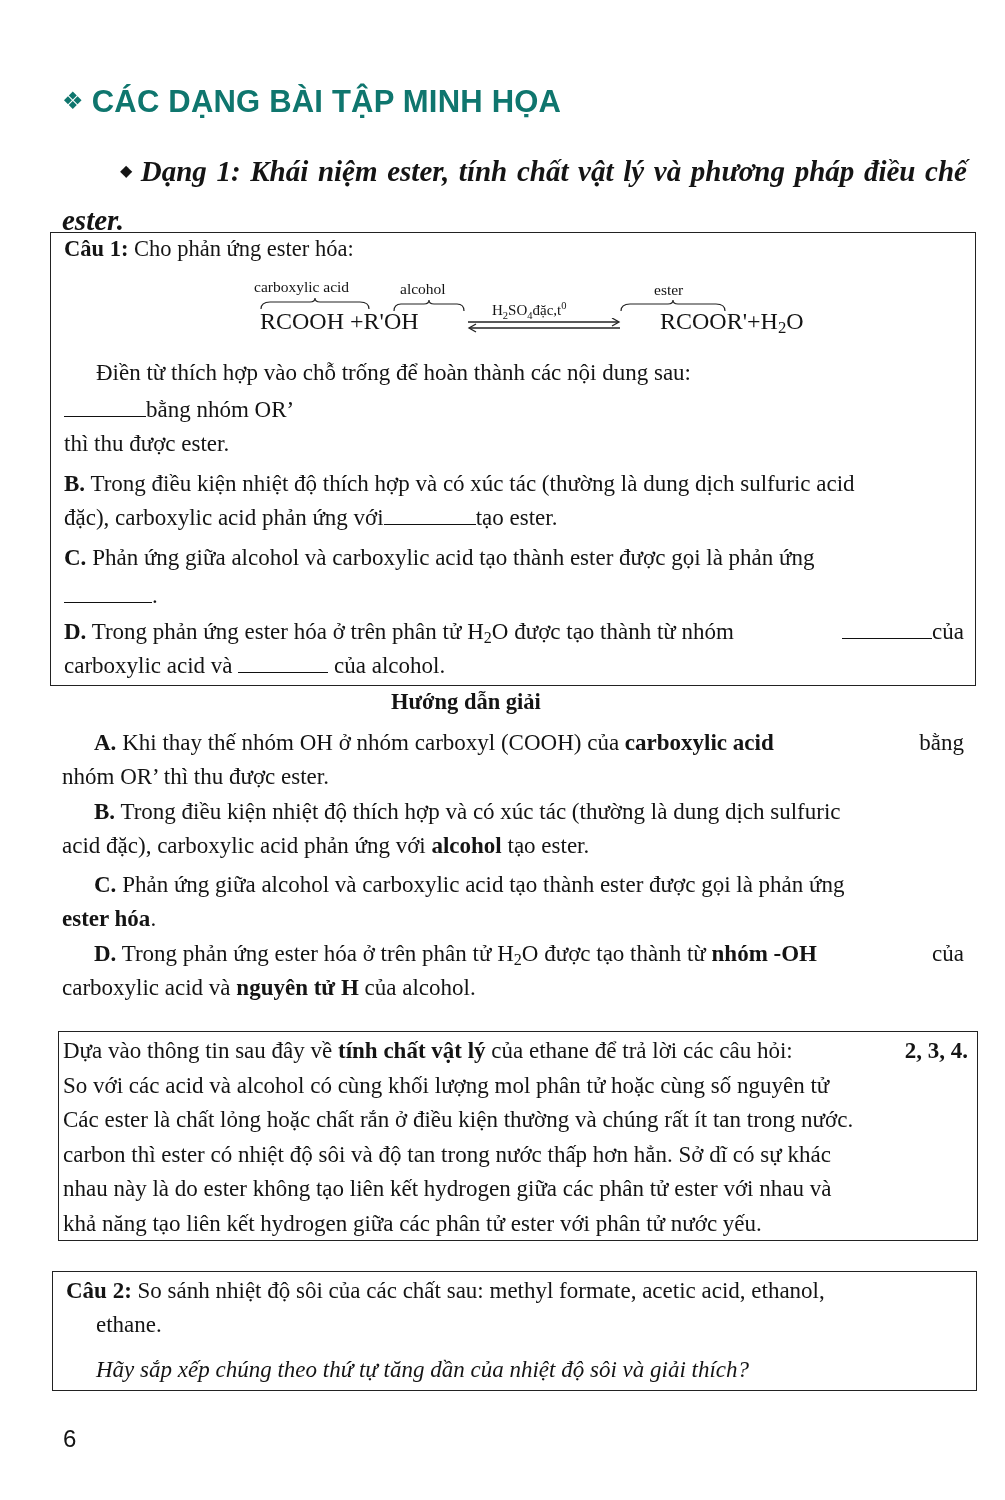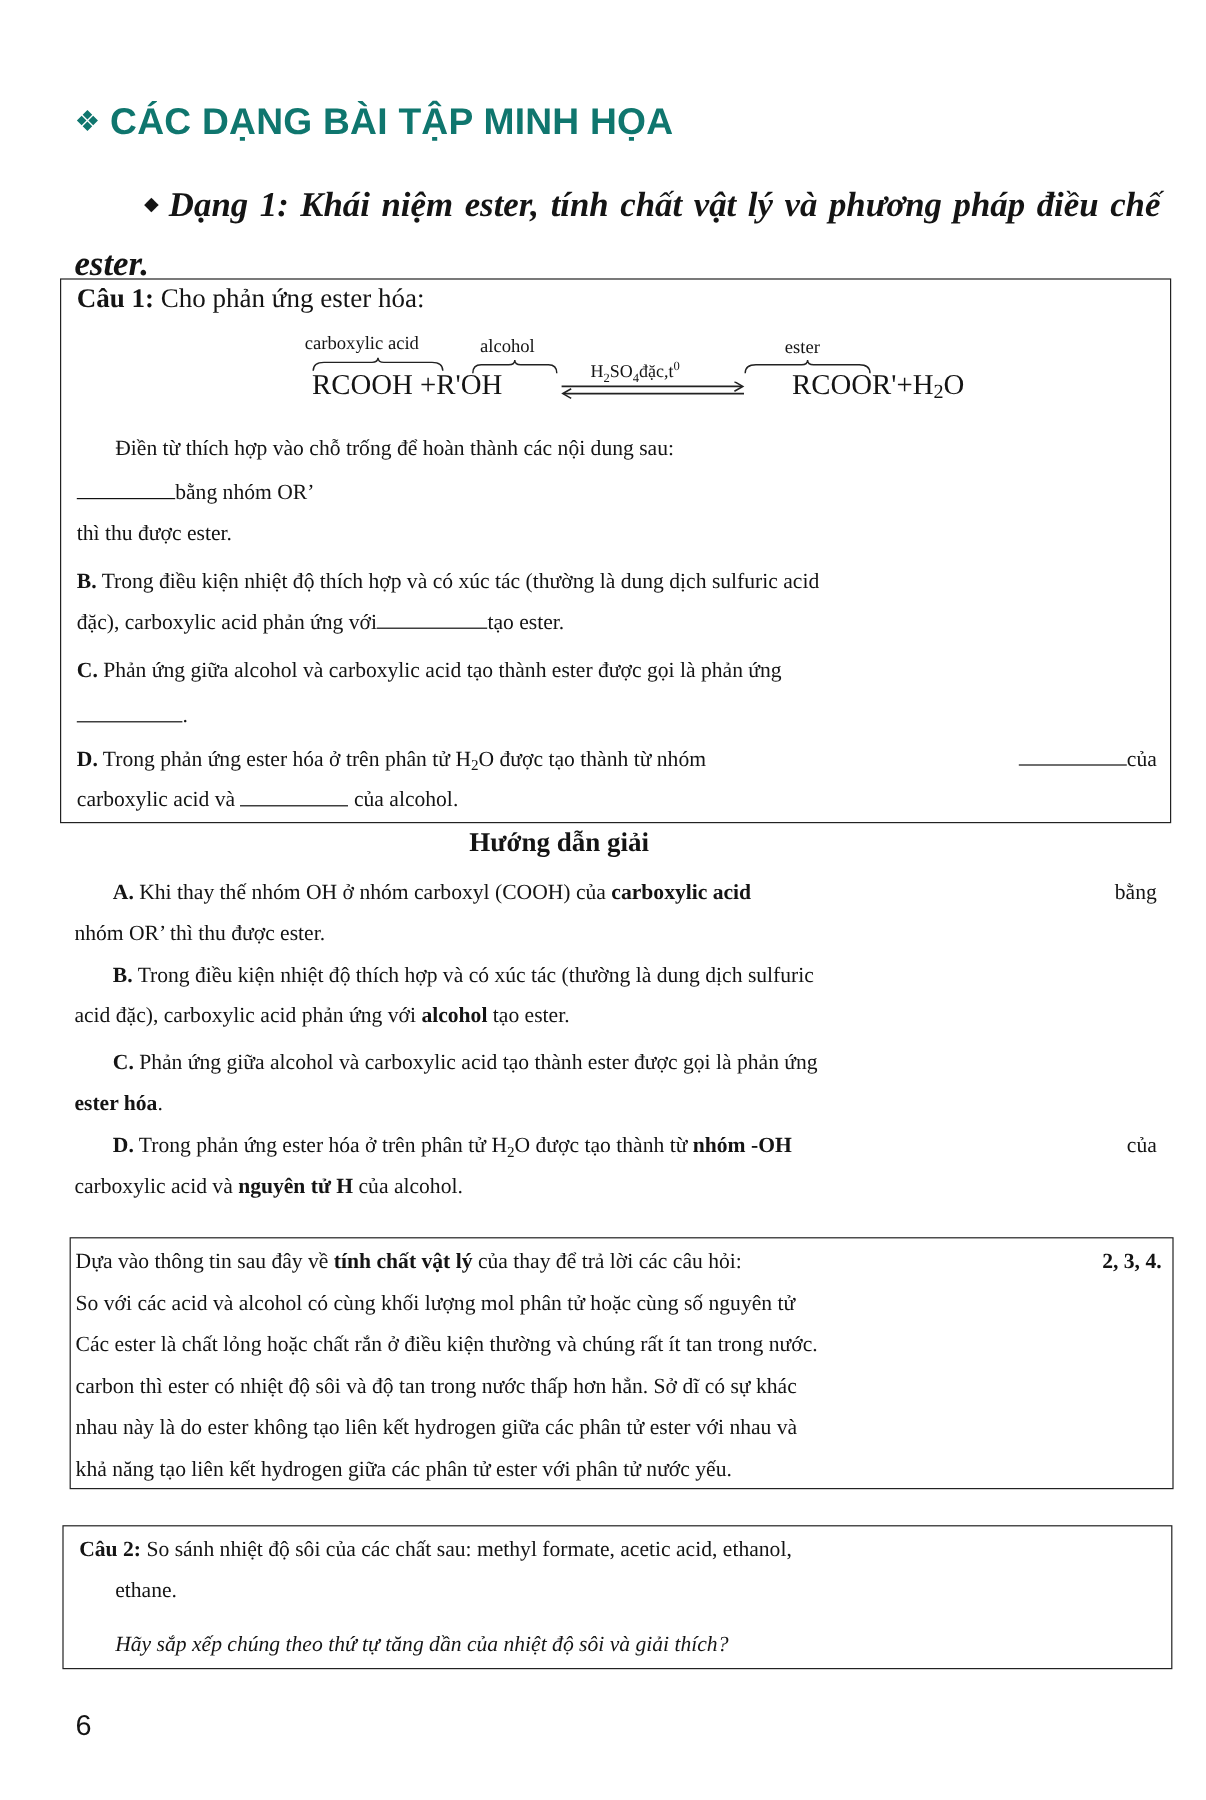--- a/index.html
+++ b/index.html
@@ -14,21 +14,21 @@
     font-weight: bold; font-size: 31px; letter-spacing: 0.2px; color: #0f766e;
   }
   .section-title .diamond { font-size: 24px; margin-right: 8px; position: relative; top: -3px; }
   .subtitle {
     left: 62px; top: 149px; width: 905px; font-style: italic; font-weight: bold;
     font-size: 29px; line-height: 45px; text-align: justify; text-indent: 58px;
   }
   .subtitle .bullet { font-size: 16px; position: relative; top: -5px; margin-right: 6px; font-style: normal; }
   .box { border: 1.5px solid #222; box-sizing: border-box; }
   .q1-box { left: 50px; top: 232px; width: 926px; height: 454px; }
-  .para { font-size: 18px; line-height: 34px; text-align: justify; }
+  .para { font-size: 23px; line-height: 34px; text-align: justify; }
   .q1-head { left: 64px; top: 236px; font-size: 22.5px; }
   b { font-weight: bold; }
   .eq { left: 250px; top: 278px; width: 600px; height: 70px; }
   .eq .lbl { position: absolute; font-size: 15.5px; }
   .eq .main { position: absolute; top: 30px; font-size: 24px; white-space: nowrap; }
   .eq .cond { position: absolute; font-size: 15px; }
   .line-p { left: 64px; width: 900px; }
   .blank { display: inline-block; border-bottom: 1.3px solid #111; height: 18px; vertical-align: baseline; }
   .guide-title { left: 0; width: 932px; top: 689px; text-align: center; font-weight: bold; font-size: 22.5px; }
   .info-box { left: 58px; top: 1031px; width: 920px; height: 210px; }
@@ -137,21 +137,21 @@
   <div style="padding-left:32px; display:flex; justify-content:space-between;">
     <span><b>D.</b> <span>Trong phản ứng ester hóa ở trên phân tử H</span><sub>2</sub><span>O được tạo thành từ</span> <b>nhóm -OH</b></span>
     <span>của</span>
   </div>
   <div><span>carboxylic acid và</span> <b>nguyên tử H</b> <span>của alcohol.</span></div>
 </div>
 
 <div class="abs box info-box"></div>
 <div class="abs para" style="left:63px; top:1034px; width:905px; line-height:34.5px;">
   <div style="display:flex; justify-content:space-between;">
-    <span><span>Dựa vào thông tin sau đây về</span> <b>tính chất vật lý</b> <span>của thay để trả lời các câu hỏi:</span></span>
+    <span><span>Dựa vào thông tin sau đây về</span> <b>tính chất vật lý</b> <span>của ethane để trả lời các câu hỏi:</span></span>
     <b>2, 3, 4.</b>
   </div>
   <div>So với các acid và alcohol có cùng khối lượng mol phân tử hoặc cùng số nguyên tử</div>
   <div>Các ester là chất lỏng hoặc chất rắn ở điều kiện thường và chúng rất ít tan trong nước.</div>
   <div>carbon thì ester có nhiệt độ sôi và độ tan trong nước thấp hơn hẳn. Sở dĩ có sự khác</div>
   <div>nhau này là do ester không tạo liên kết hydrogen giữa các phân tử ester với nhau và</div>
   <div>khả năng tạo liên kết hydrogen giữa các phân tử ester với phân tử nước yếu.</div>
 </div>
 
 <div class="abs box q2-box"></div>

